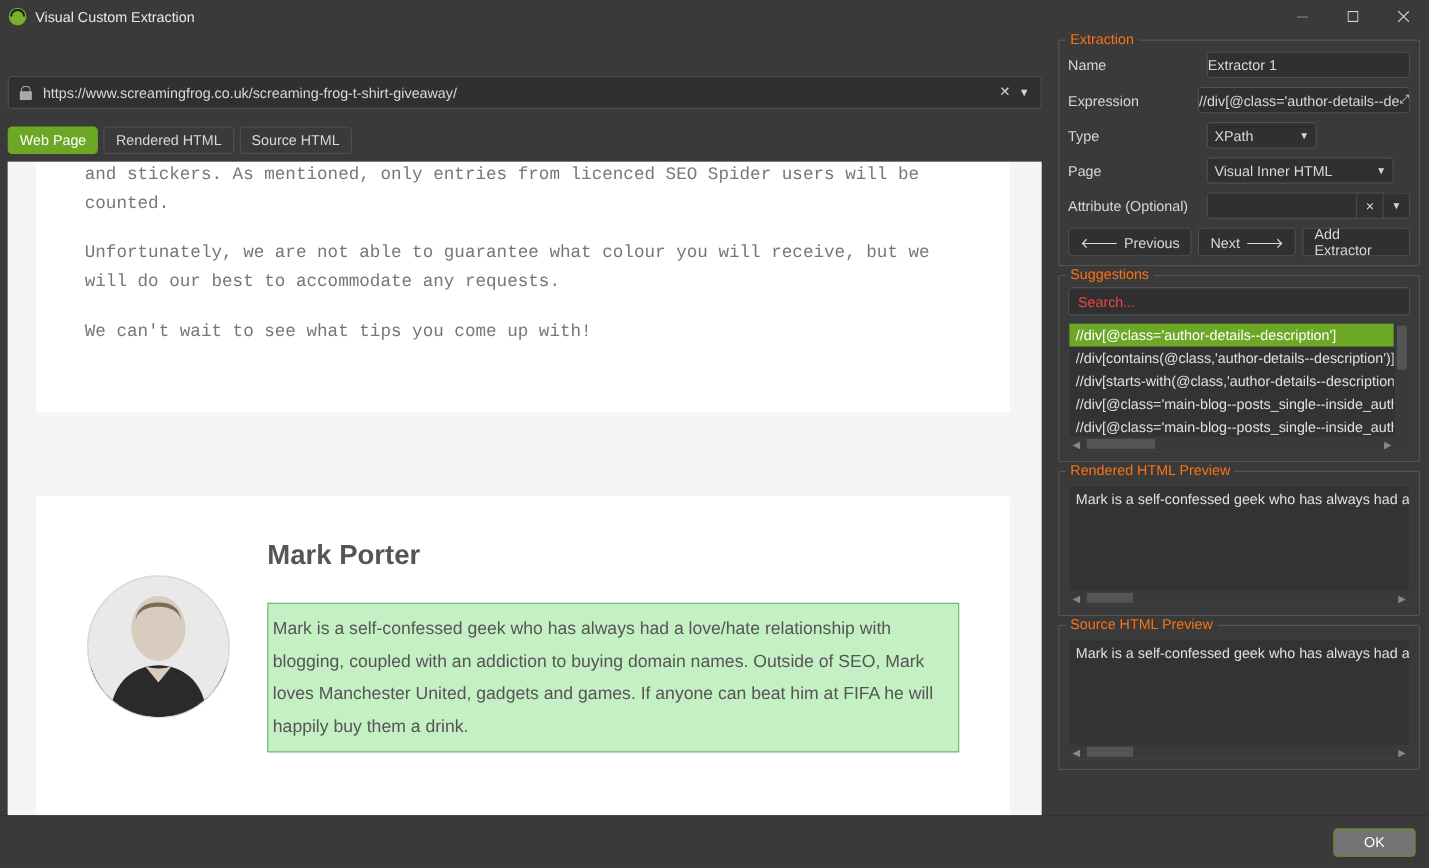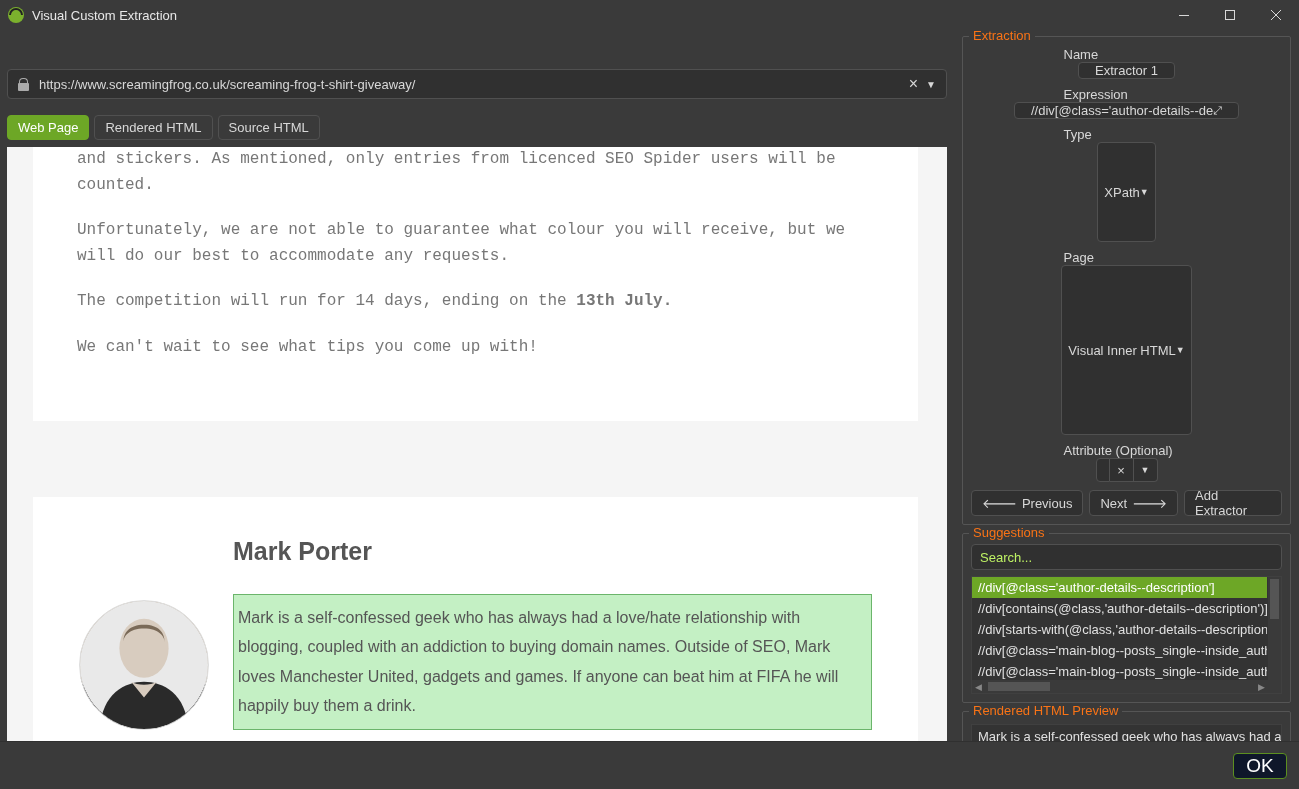--- a/index.html
+++ b/index.html
@@ -30,34 +30,34 @@
 .view-tab.active { background:#6da726; border-color:#6da726; color:#fff; }
 
 .browser-wrap { flex:1; margin-top:7px; background:#f5f5f5; overflow:hidden; position:relative; }
 .browser-scroll { width:937px; height:100%; overflow:hidden; background:#f5f5f5; }
 
 .page-card { background:#fff; margin:0 26px; padding:0 44px 40px 44px; }
 .page-text { color:#777; font-size:16px; line-height:1.6; font-family:Liberation Mono, monospace; }
 .page-text p { margin-bottom:20px; }
 .page-text strong { color:#777; font-weight:600; }
 
-.author-card { background:#fff; margin:76px 26px 0 26px; padding:40px 46px 60px 46px; display:flex; align-items:flex-end; gap:24px; }
+.author-card { background:#fff; margin:76px 26px 0 26px; padding:40px 46px 60px 46px; display:flex; align-items:center; gap:34px; }
 .avatar { width:130px; height:130px; border-radius:50%; background:radial-gradient(ellipse 44% 34% at 50% 32%, #ddd8d0 0%, #d6cfc5 60%, #c9beb0 100%), linear-gradient(180deg,#333 80%,#333 100%); background-size:100% 65%,100% 40%; background-position:0 0,0 100%; background-repeat:no-repeat; position:relative; overflow:hidden; border:1px solid #ddd; flex:none; }
 .avatar svg { width:100%; height:100%; }
 .author-info h2 { font-size:25px; color:#555; font-weight:600; margin-bottom:28px; }
 .highlighted-bio { background:#c4f0c4; border:1px solid #6bb56b; padding:8px 4px 8px 4px; color:#555; font-size:16px; line-height:1.85; }
 
 
 .right { width:345px; height:100%; background:#3a3a3a; padding:6px 8px 0 8px; overflow-y:auto; }
 .right::-webkit-scrollbar{width:0;}
 .fieldset { border:1px solid #555; border-radius:2px; padding:10px 8px 8px 8px; margin-bottom:8px; position:relative; }
 .fieldset .legend { position:absolute; top:-9px; left:6px; background:#3a3a3a; padding:0 4px; color:#f97316; font-size:13px; }
-.form-row { display:flex; align-items:center; margin-bottom:8px;flex-direction:column; }
+.form-row { display:flex; align-items:center; margin-bottom:8px; }
 .form-row label { width:126px; color:#d8d8d8; font-size:13px; }
-.f-input { flex:1; height:24px; background:#303030; border:1px solid #505050; border-radius:4px; padding:0 16px; color:#d8d8d8; font-size:13px; position:relative; display:flex; align-items:center; }
+.f-input { flex:1; height:24px; background:#303030; border:1px solid #505050; border-radius:4px; padding:0 0; color:#d8d8d8; font-size:13px; position:relative; display:flex; align-items:center; }
 .f-input.with-expand .expand-ic{ margin-left:auto; color:#d8d8d8; font-size:11px; cursor:pointer; }
 .f-select { flex:0 0 100px; height:24px; background:#303030; border:1px solid #505050; border-radius:4px; padding:0 6px; color:#d8d8d8; font-size:13px; display:flex; align-items:center; justify-content:space-between; cursor:pointer; }
 .f-select .caret{font-size:9px;}
 .f-select.wide{flex:0 0 170px;}
 .attr-wrap{ flex:1; display:flex; gap:0; }
 .attr-input{ flex:1; height:24px; background:#303030; border:1px solid #505050; border-radius:4px 0 0 4px; padding:0 6px; color:#d8d8d8; font-size:13px; display:flex; align-items:center; }
 .attr-clear{ width:24px; height:24px; background:#303030; border:1px solid #505050; border-left:none; display:flex; align-items:center; justify-content:center; color:#d8d8d8; cursor:pointer; }
 .attr-drop{ width:24px; height:24px; background:#303030; border:1px solid #505050; border-left:none; border-radius:0 4px 4px 0; display:flex; align-items:center; justify-content:center; color:#d8d8d8; cursor:pointer; font-size:9px; }
 
 .nav-row { display:flex; align-items:center; gap:6px; margin-top:2px; }
@@ -80,21 +80,21 @@
 
 .preview-box { height:110px; border:1px solid #404040; background:#333; overflow:hidden; position:relative; margin-top:2px; }
 .preview-text { position:absolute; top:0; left:0; right:0; padding:4px 6px; color:#e0e0e0; font-size:13px; white-space:nowrap; overflow:hidden; }
 .preview-hscroll{ position:absolute; bottom:0; left:0; right:0; height:13px; background:#3a3a3a; display:flex; align-items:center;}
 .preview-hthumb{ height:9px; width:42px; background:#555; margin-left:6px;}
 .preview-harrow{ margin-left:auto; color:#888; font-size:9px; padding-right:3px;}
 .preview-harrowL{ color:#888; font-size:9px; padding-left:3px;}
 
 
 .footer { height:48px; background:#3a3a3a; display:flex; align-items:center; justify-content:flex-end; padding:0 12px; border-top:1px solid #303030;}
-.ok-btn { width:54px; height:26px; background:#0f172a; border:1px solid #5c8f20; border-radius:4px; color:#fff; font-size:19px; cursor:pointer; display:flex; align-items:center; justify-content:center; }
+.ok-btn { width:75px; height:26px; background:#737373; border:1px solid #5c8f20; border-radius:4px; color:#fff; font-size:13px; cursor:pointer; display:flex; align-items:center; justify-content:center; }
 </style>
 </head>
 <body>
 
 <div class="titlebar">
   <div class="app-icon"></div>
   <div class="title">Visual Custom Extraction</div>
   <div class="window-controls">
     <div>
         <svg width="10" height="1">
@@ -127,21 +127,20 @@
       <div class="view-tab active">Web Page</div>
       <div class="view-tab">Rendered HTML</div>
       <div class="view-tab">Source HTML</div>
     </div>
     <div class="browser-wrap">
       <div class="browser-scroll">
         <div class="page-card">
           <div class="page-text">
             <p>and stickers. As mentioned, only entries from licenced SEO Spider users will be counted.</p>
             <p>Unfortunately, we are not able to guarantee what colour you will receive, but we will do our best to accommodate any requests.</p>
-            <p><span>The competition will run for 14 days, ending on the </span><strong>13th July.</strong></p>
             <p>We can't wait to see what tips you come up with!</p>
           </div>
         </div>
         <div class="author-card">
           <div class="avatar">
             <svg viewBox="0 0 130 130">
               <defs>
                   <clipPath id="c">
                     <circle cx="65" cy="65" r="65"></circle>
                   </clipPath>
@@ -215,21 +214,21 @@
           </div>
         <div class="nav-btn" style="margin-left:auto">
             <span>Add Extractor</span>
           </div>
       </div>
     </div>
 
     <div class="fieldset">
       <div class="legend">Suggestions</div>
       <div class="search-input">
-          <span style="color:#bef264">Search...</span>
+          <span style="color:#ef4444">Search...</span>
         </div>
       <div class="sugg-list">
         <div class="sugg-inner" id="sugg-inner">
             <div class="sugg-item selected">//div[@class='author-details--description']</div>
             <div class="sugg-item">//div[contains(@class,'author-details--description')]</div>
             <div class="sugg-item">//div[starts-with(@class,'author-details--description')]</div>
             <div class="sugg-item">//div[@class='main-blog--posts_single--inside_author-deta</div>
             <div class="sugg-item">//div[@class='main-blog--posts_single--inside_author-deta</div>
             <div class="sugg-item">//div[@class='main-blog--posts_single--inside_author-deta</div>
           </div>

